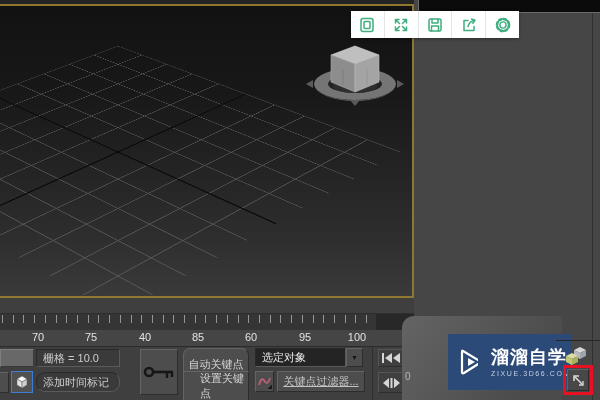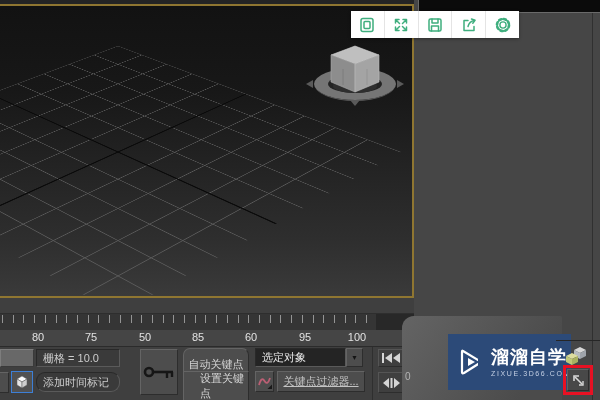--- a/index.html
+++ b/index.html
@@ -133,23 +133,23 @@
       </svg>
     </div>
   </div>
 
   <div class="abs slider-strip"></div>
   <div class="abs ruler-ticks">
     <div class="ticks"></div>
     <div class="ruler-end"></div>
   </div>
   <div class="abs ruler-labels">
-    <span class="rlabel" style="left:38px">80</span>
+    <span class="rlabel" style="left:38px">70</span>
     <span class="rlabel" style="left:91px">75</span>
-    <span class="rlabel" style="left:145px">50</span>
+    <span class="rlabel" style="left:145px">40</span>
     <span class="rlabel" style="left:198px">85</span>
     <span class="rlabel" style="left:251px">60</span>
     <span class="rlabel" style="left:305px">95</span>
     <span class="rlabel" style="left:357px">100</span>
   </div>
 
   <div class="abs statusbar">
     <div class="btn" style="left:0;top:2px;width:34px;height:18px;background:#686868;border-color:#7d7d7d #3a3a3a #3a3a3a #7d7d7d;"></div>
     <div class="sunken" style="left:36px;top:2px;width:84px;height:18px;">栅格 = 10.0</div>
 

